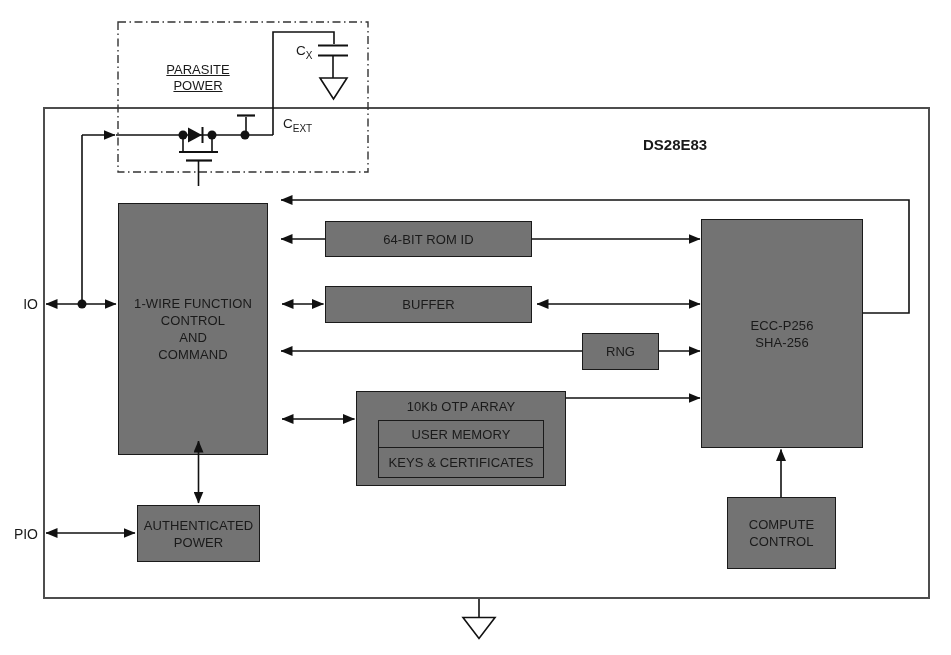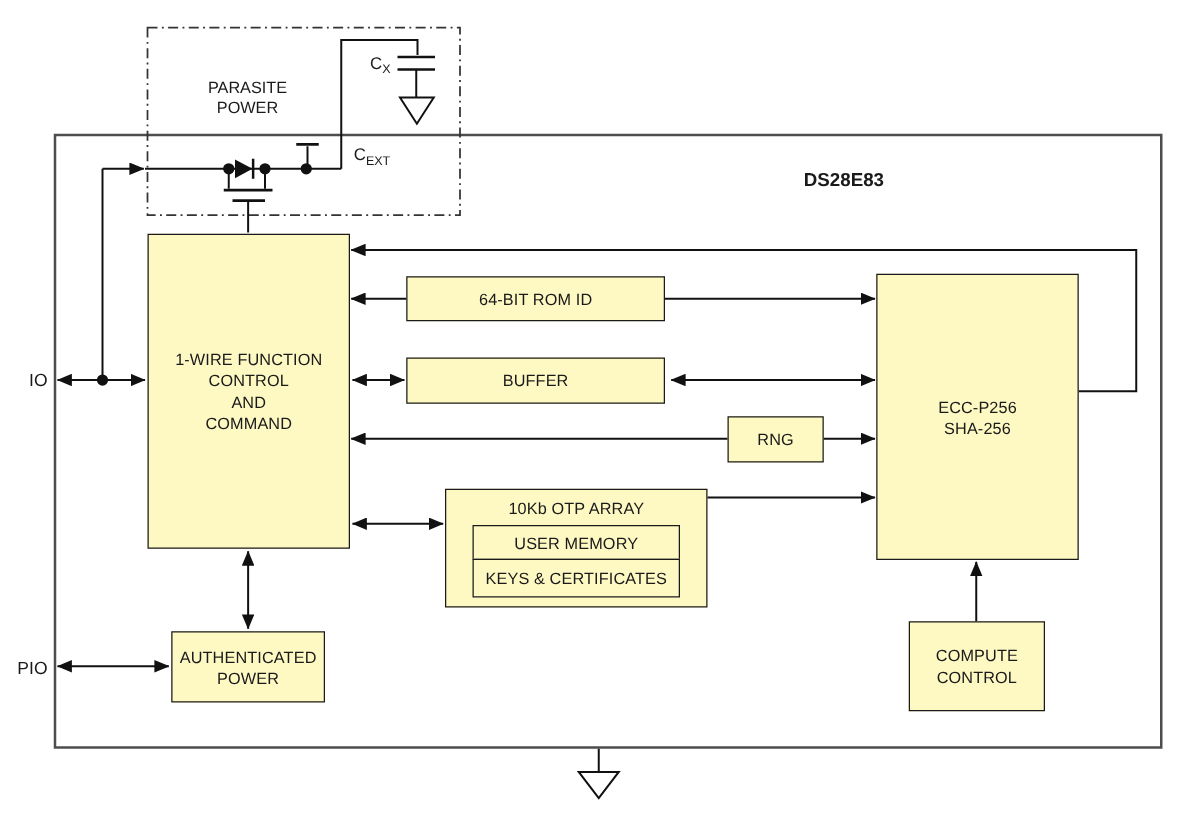--- a/index.html
+++ b/index.html
@@ -8,21 +8,21 @@
     width:951px; height:655px;
     background:#ffffff;
     font-family:"Liberation Sans", sans-serif;
     color:#1a1a1a;
     overflow:hidden;
   }
   .box {
     position:absolute;
     box-sizing:border-box;
     border:1.5px solid #1a1a1a;
-    background:#fef9c3;
+    background:#737373;
     display:flex;
     flex-direction:column;
     align-items:center;
     justify-content:center;
     text-align:center;
     font-size:13px;
     line-height:17px;
     letter-spacing:0.1px;
     z-index:2;
   }
@@ -55,29 +55,29 @@
 
 <div id="stage">
 
   <div class="outer-box" style="left:43px; top:107px; width:887px; height:492px;"></div>
 
   <div class="lbl chip-name" style="left:643px; top:137px;">DS28E83</div>
 
   <div class="lbl" style="left:8px; top:296px; width:30px; text-align:right;">IO</div>
   <div class="lbl" style="left:8px; top:526px; width:30px; text-align:right;">PIO</div>
 
-  <div class="lbl pp-label" style="left:146px; top:62px; width:104px;">
+  <div class="lbl pp-label" style="left:146px; top:62px; width:104px;text-decoration:underline;">
     <span class="line-block">PARASITE</span>
     <span class="line-block">POWER</span>
   </div>
 
   <div class="lbl" style="left:296px; top:43px; font-size:13.5px;"><span>C</span><sub>X</sub></div>
   <div class="lbl" style="left:283px; top:116px; font-size:13.5px;text-align:center;"><span>C</span><sub>EXT</sub></div>
 
-  <div class="box" style="left:118px; top:187px; width:162px; height:252px;">
+  <div class="box" style="left:118px; top:203px; width:150px; height:252px;">
     <span class="line-block">1-WIRE FUNCTION</span>
     <span class="line-block">CONTROL</span>
     <span class="line-block">AND</span>
     <span class="line-block">COMMAND</span>
   </div>
 
   <div class="box" style="left:325px; top:221px; width:207px; height:36px;">
     <span>64-BIT ROM ID</span>
   </div>
 

